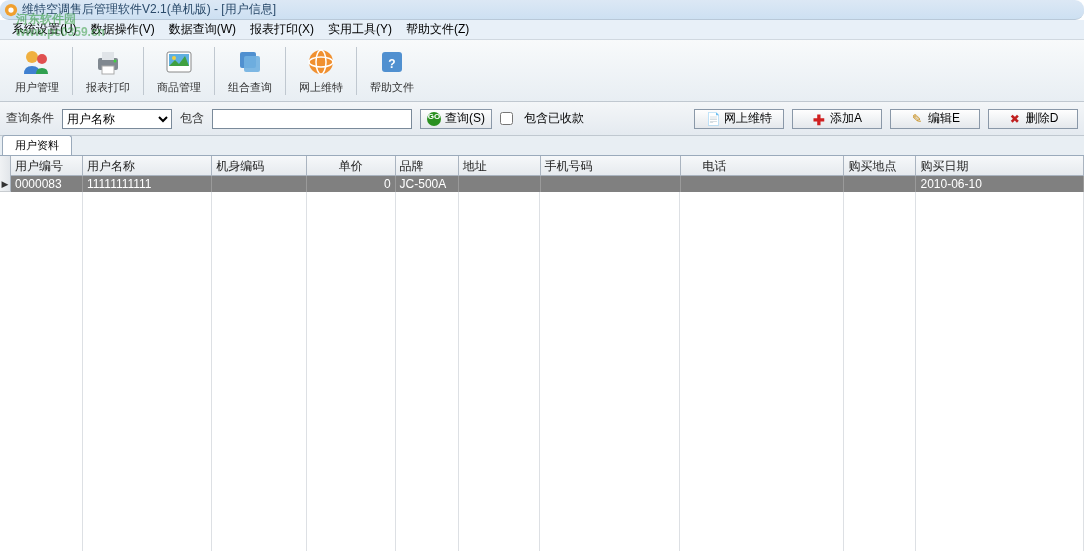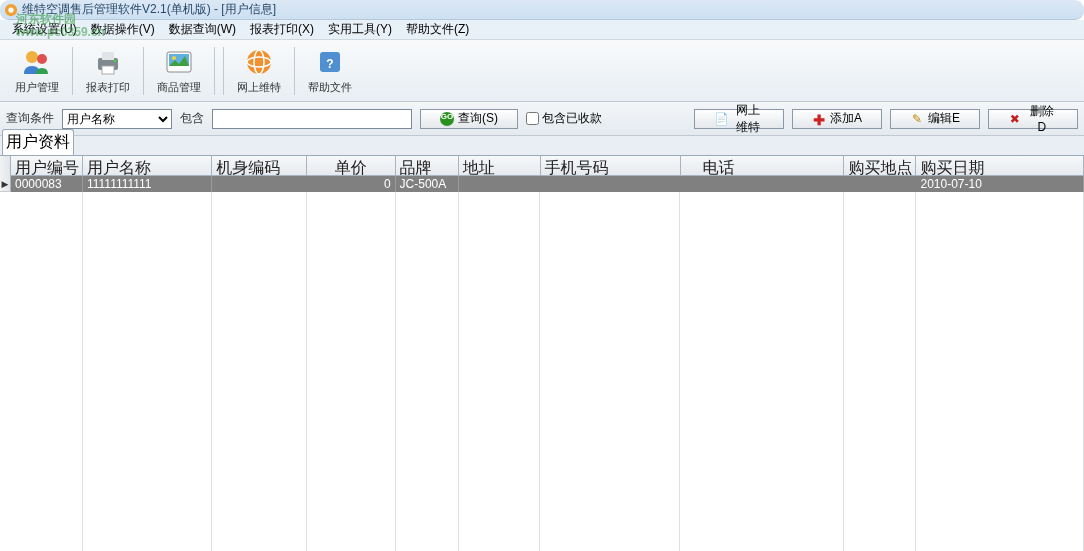--- a/index.html
+++ b/index.html
@@ -15,34 +15,34 @@
     .toolbar { height: 62px; background: linear-gradient(#f8fafb, #e8eef3); display: flex; align-items: center; padding: 2px 6px; border-bottom: 1px solid #c0c8d0; }
     .tool-btn { display: flex; flex-direction: column; align-items: center; justify-content: center; padding: 2px 8px; height: 58px; cursor: pointer; border: 1px solid transparent; }
     .tool-icon { width: 32px; height: 32px; margin-bottom: 2px; display: flex; align-items: center; justify-content: center; }
     .tool-label { font-size: 11px; color: #333; }
     .tool-sep { width: 1px; height: 48px; background: #c0c8d0; margin: 0 4px; }
     
     .searchbar { height: 34px; background: linear-gradient(#f4f6f8, #e4eaf0); display: flex; align-items: center; padding: 0 6px; gap: 8px; border-bottom: 1px solid #c0c8d0; }
     .search-label { color: #333; }
     .search-select { width: 110px; height: 20px; border: 1px solid #7a8a9a; background: #fff; font-size: 12px; }
     .search-input { width: 200px; height: 20px; border: 1px solid #7a8a9a; padding: 0 4px; }
-    .btn { height: 20px; padding: 0 19px; background: linear-gradient(#fefefe, #e4e8ec); border: 1px solid #8a98a8; cursor: pointer; display: inline-flex; align-items: center; gap: 4px; font-size: 12px; }
+    .btn { height: 20px; padding: 0 6px; background: linear-gradient(#fefefe, #e4e8ec); border: 1px solid #8a98a8; cursor: pointer; display: inline-flex; align-items: center; gap: 4px; font-size: 12px; }
     .btn .ic { width: 14px; height: 14px; display: inline-block; }
-    .checkbox-wrap { display: flex; align-items: center; gap: 3px; justify-content: center; }
+    .checkbox-wrap { display: flex; align-items: center; gap: 11px; justify-content: center; }
     .btn-wide { width: 90px; justify-content: center; }
     
     .tab-strip { height: 20px; background: #e8eef3; display: flex; align-items: flex-end; padding: 0 2px; border-bottom: 1px solid #9aaabb; }
-    .tab { padding: 2px 3px; background: #f4f6f8; border: 1px solid #9aaabb; border-bottom: none; font-size: 16px; cursor: pointer; border-radius: 3px 3px 0 0; }
+    .tab { padding: 2px 12px; background: #f4f6f8; border: 1px solid #9aaabb; border-bottom: none; font-size: 11px; cursor: pointer; border-radius: 3px 3px 0 0; }
     .tab.active { background: #fff; }
     
     .grid-wrap { position: relative; }
     .grid-header { display: flex; height: 20px; background: linear-gradient(#f6f8fa, #e6eaee); border-bottom: 1px solid #aab4c0; margin-left: 11px; }
     .grid-gutter { position: absolute; left: 0; top: 0; bottom: 0; width: 11px; background: linear-gradient(90deg,#f0f2f4,#e2e6ea); border-right: 1px solid #aab4c0; }
-    .gh { border-right: 1px solid #aab4c0; padding: 2px 4px; font-size: 16px; color: #222; overflow: hidden; white-space: nowrap; background: linear-gradient(#f6f8fa, #e6eaee); }
-    .grid-row { display: flex; height: 16px; margin-left: 11px; align-items: flex-end; }
+    .gh { border-right: 1px solid #aab4c0; padding: 2px 4px; font-size: 12px; color: #222; overflow: hidden; white-space: nowrap; background: linear-gradient(#f6f8fa, #e6eaee); }
+    .grid-row { display: flex; height: 16px; margin-left: 11px; }
     .grid-row.selected { background: #808080; color: #fff; }
     .gc { border-right: 1px solid #c8ccd0; padding: 0 4px; font-size: 12px; overflow: hidden; white-space: nowrap; line-height: 16px; }
     .grid-row.selected .gc { border-right-color: #9a9a9a; }
     .row-marker { position: absolute; left: 0; width: 11px; height: 16px; display: flex; align-items: center; justify-content: center; color: #333; font-size: 9px; background: linear-gradient(90deg,#f0f2f4,#e2e6ea); border-right: 1px solid #aab4c0; border-bottom: 1px solid #c8ccd0; }
     .grid-body { position: relative; height: 380px; background: #fff; }
     .col-lines { position: absolute; left: 11px; right: 0; top: 16px; bottom: 0; display: flex; pointer-events: none; }
     .col-line { border-right: 1px solid #dde0e4; }
     
     .watermark { position: absolute; top: 4px; left: 16px; font-size: 22px; font-weight: bold; color: rgba(40,150,50,0.55); font-family: "SimHei", sans-serif; pointer-events: none; z-index: 999; line-height: 1.1; }
     .watermark .sub { font-size: 12px; color: rgba(40,150,50,0.5); display: block; margin-top: -2px; }
@@ -114,20 +114,29 @@
         <svg viewBox="0 0 32 32" width="32" height="32">
           <rect x="4" y="6" width="24" height="20" fill="#fff" stroke="#888" rx="2"></rect>
           <rect x="6" y="8" width="20" height="12" fill="#60b0e0"></rect>
           <circle cx="11" cy="12" r="2" fill="#f0d040"></circle>
           <path d="M6 20 L12 14 L16 18 L22 10 L26 20 Z" fill="#40a040"></path>
         </svg>
       </div>
     <span class="tool-label">商品管理</span>
   </div>
   <div class="tool-sep"></div>
+  <div class="tool-btn">
+    <div class="tool-icon">
+        <svg viewBox="0 0 32 32" width="32" height="32">
+          <rect x="6" y="6" width="16" height="16" fill="#5090d0" rx="2"></rect>
+          <rect x="10" y="10" width="16" height="16" fill="#70b0e0" rx="2" opacity="0.9"></rect>
+        </svg>
+      </div>
+    <span class="tool-label">组合查询</span>
+  </div>
   <div class="tool-sep"></div>
   <div class="tool-btn">
     <div class="tool-icon">
         <svg viewBox="0 0 32 32" width="32" height="32">
           <circle cx="16" cy="16" r="12" fill="#f09030"></circle>
           <ellipse cx="16" cy="16" rx="12" ry="5" fill="none" stroke="#fff" stroke-width="1.5"></ellipse>
           <ellipse cx="16" cy="16" rx="5" ry="12" fill="none" stroke="#fff" stroke-width="1.5"></ellipse>
         </svg>
       </div>
     <span class="tool-label">网上维特</span>
@@ -201,21 +210,21 @@
     <div class="grid-row selected">
       <div class="gc c0">0000083</div>
       <div class="gc c1">11111111111</div>
       <div class="gc c2"></div>
       <div class="gc c3">0</div>
       <div class="gc c4">JC-500A</div>
       <div class="gc c5"></div>
       <div class="gc c6"></div>
       <div class="gc c7"></div>
       <div class="gc c8"></div>
-      <div class="gc c9">2010-07-10</div>
+      <div class="gc c9">2010-06-10</div>
     </div>
     <div class="col-lines">
       <div class="col-line c0"></div>
         <div class="col-line c1"></div>
         <div class="col-line c2"></div>
       <div class="col-line c3"></div>
         <div class="col-line c4"></div>
         <div class="col-line c5"></div>
       <div class="col-line c6"></div>
         <div class="col-line c7"></div>

